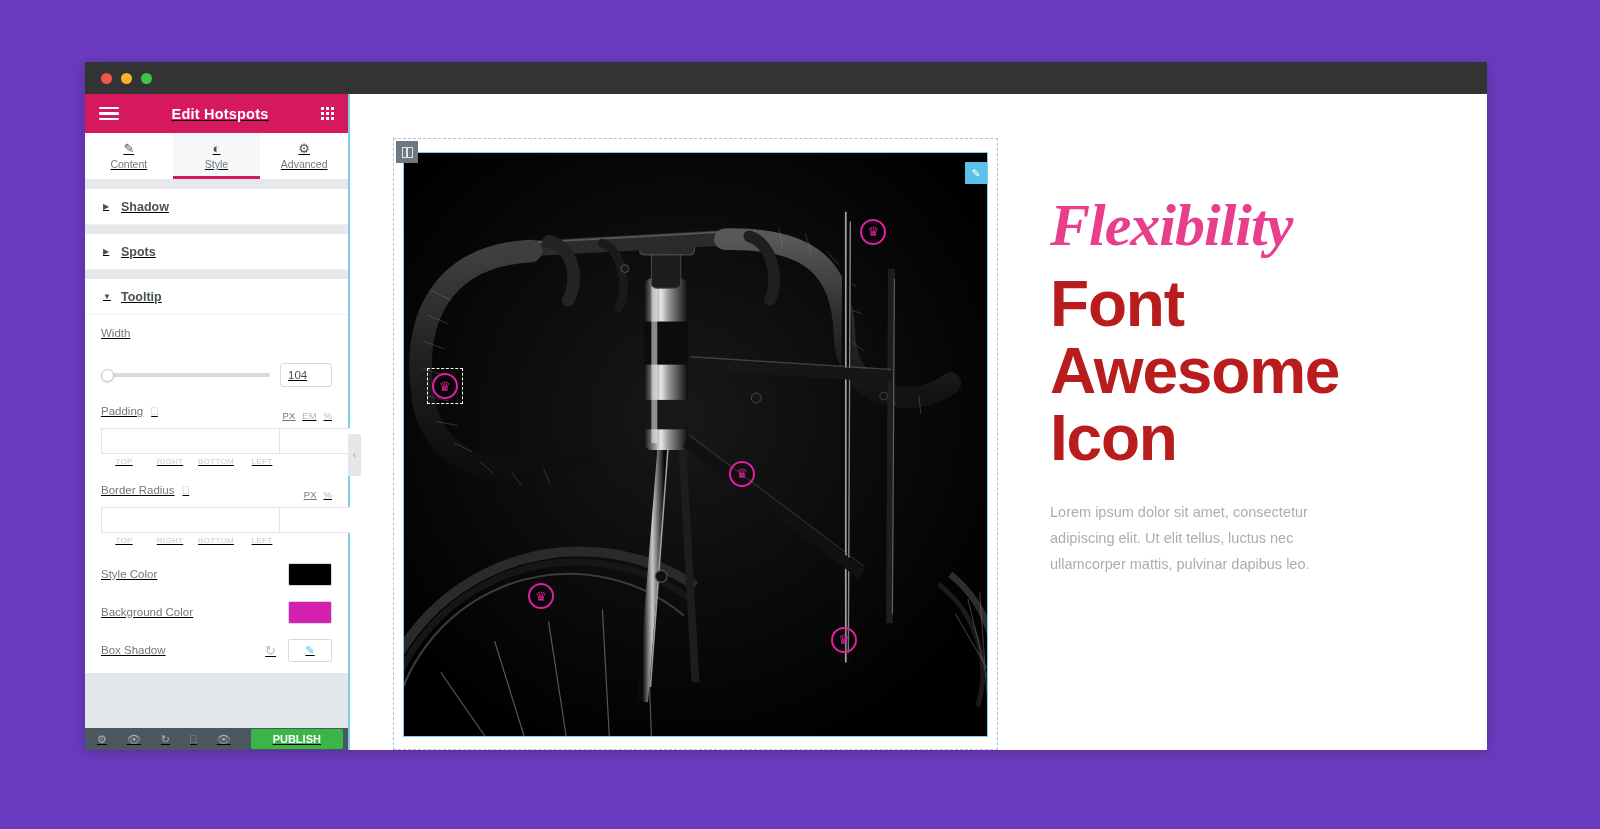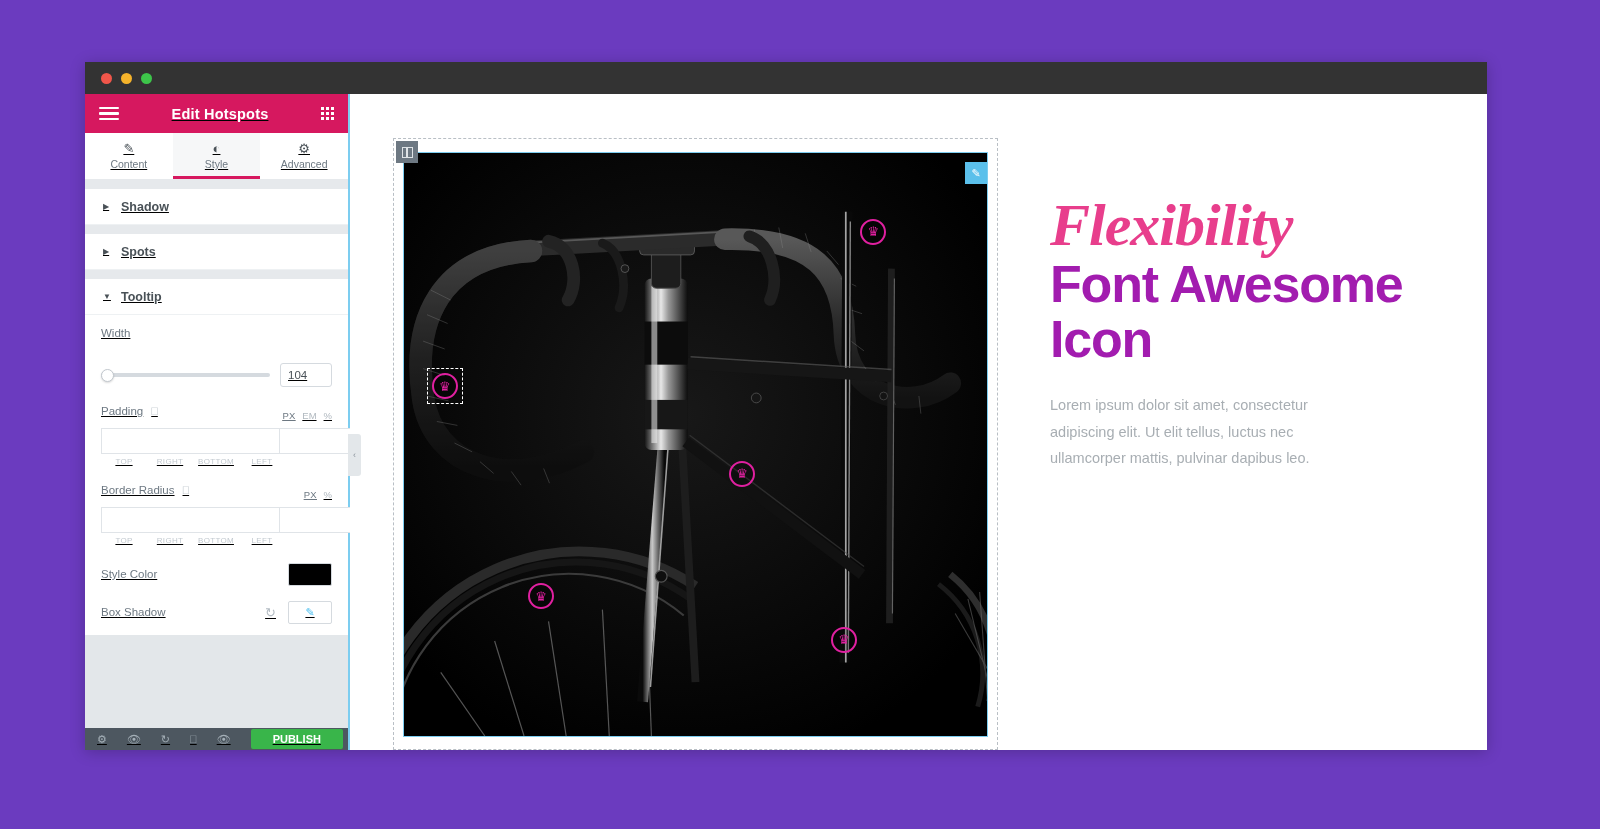--- a/index.html
+++ b/index.html
@@ -198,22 +198,22 @@
 
   
   .content-col {
     position: absolute; left: 700px; top: 100px; width: 360px;
   }
   .script-title {
     font-family: Liberation Serif, serif; font-style: italic; font-weight: bold;
     font-size: 60px; color: #e83e8c; line-height: 1.05; letter-spacing: -1px;
   }
   .big-heading {
-    font-size: 52px; line-height: 1.05; font-weight: bold; color: #a21caf;
-    letter-spacing: -1.2px;
+    font-size: 64px; line-height: 1.05; font-weight: bold; color: #b91c1c;
+    margin-top: 14px; letter-spacing: -1.2px;
   }
   .body-copy {
     margin-top: 26px; font-size: 14.5px; line-height: 1.82; color: #a8aeb3; width: 300px;
   }
 </style>
 </head>
 <body style="background: rgb(107, 59, 191);">
 
 <div class="browser-window">
 
@@ -346,20 +346,24 @@
             <span>LEFT</span>
             <span class="spacer"></span>
           </div>
         </div>
 
         <div class="color-row">
           <span class="ctl-label">Style Color</span>
           <span class="swatch" id="sw-text" style="background: rgb(0, 0, 0);"></span>
         </div>
 
+        <div class="color-row">
+          <span class="ctl-label">Background Color</span>
+          <span class="swatch" id="sw-bg" style="background: rgb(214, 32, 176);"></span>
+        </div>
 
         <div class="color-row">
           <span class="ctl-label">Box Shadow</span>
           <span class="shadow-right">
             <span class="reset-icon">↻</span>
             <span class="edit-btn">✎</span>
           </span>
         </div>
       </div>
 

